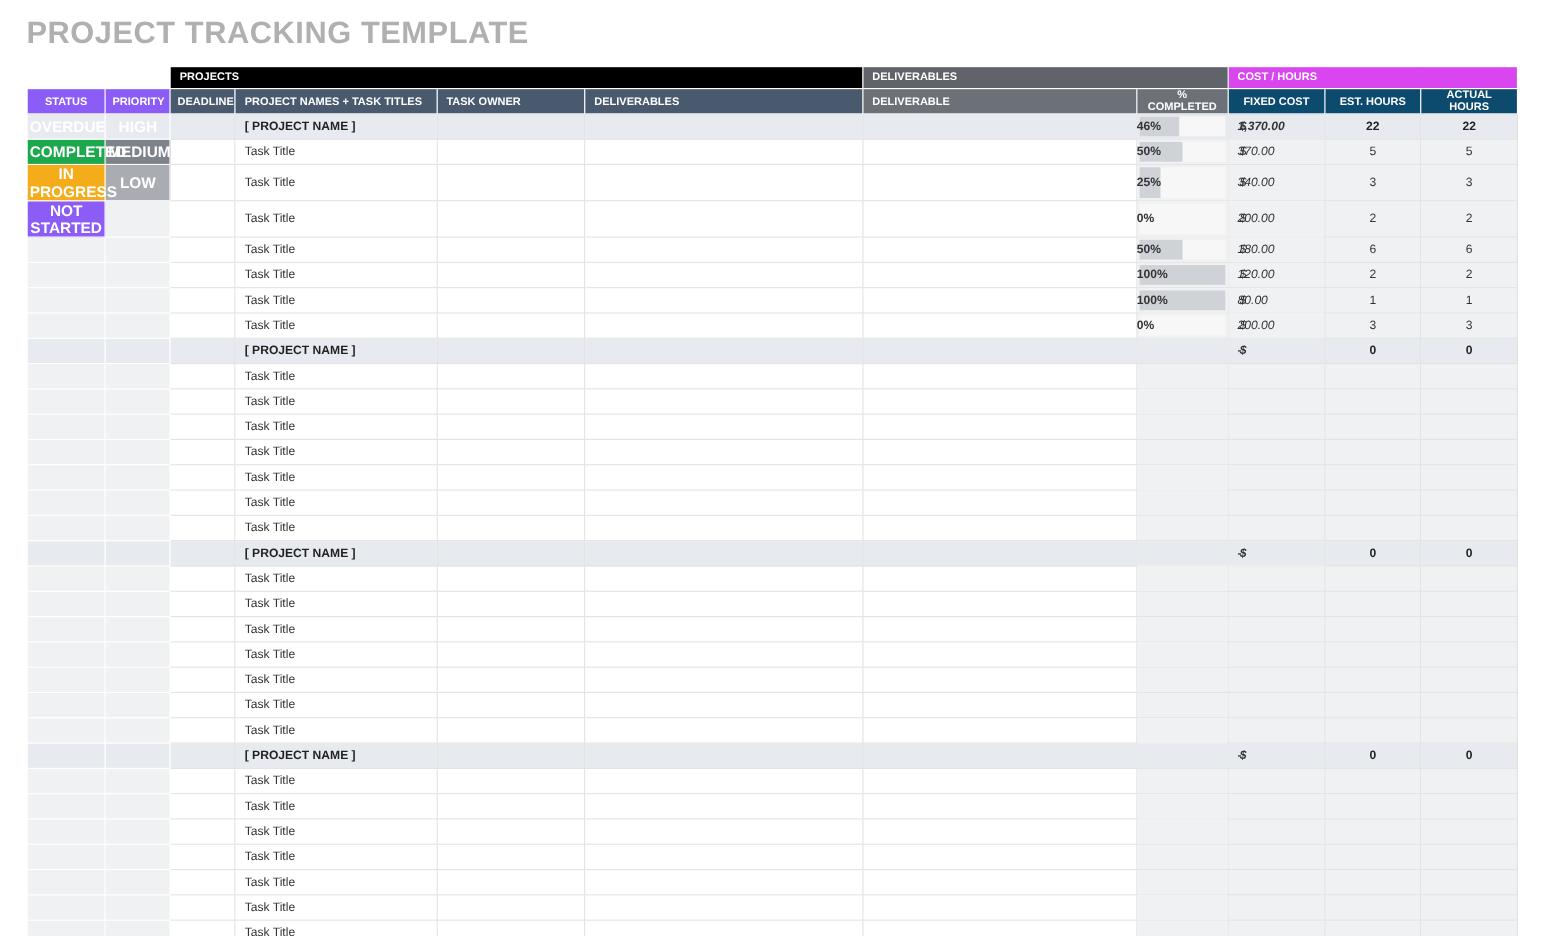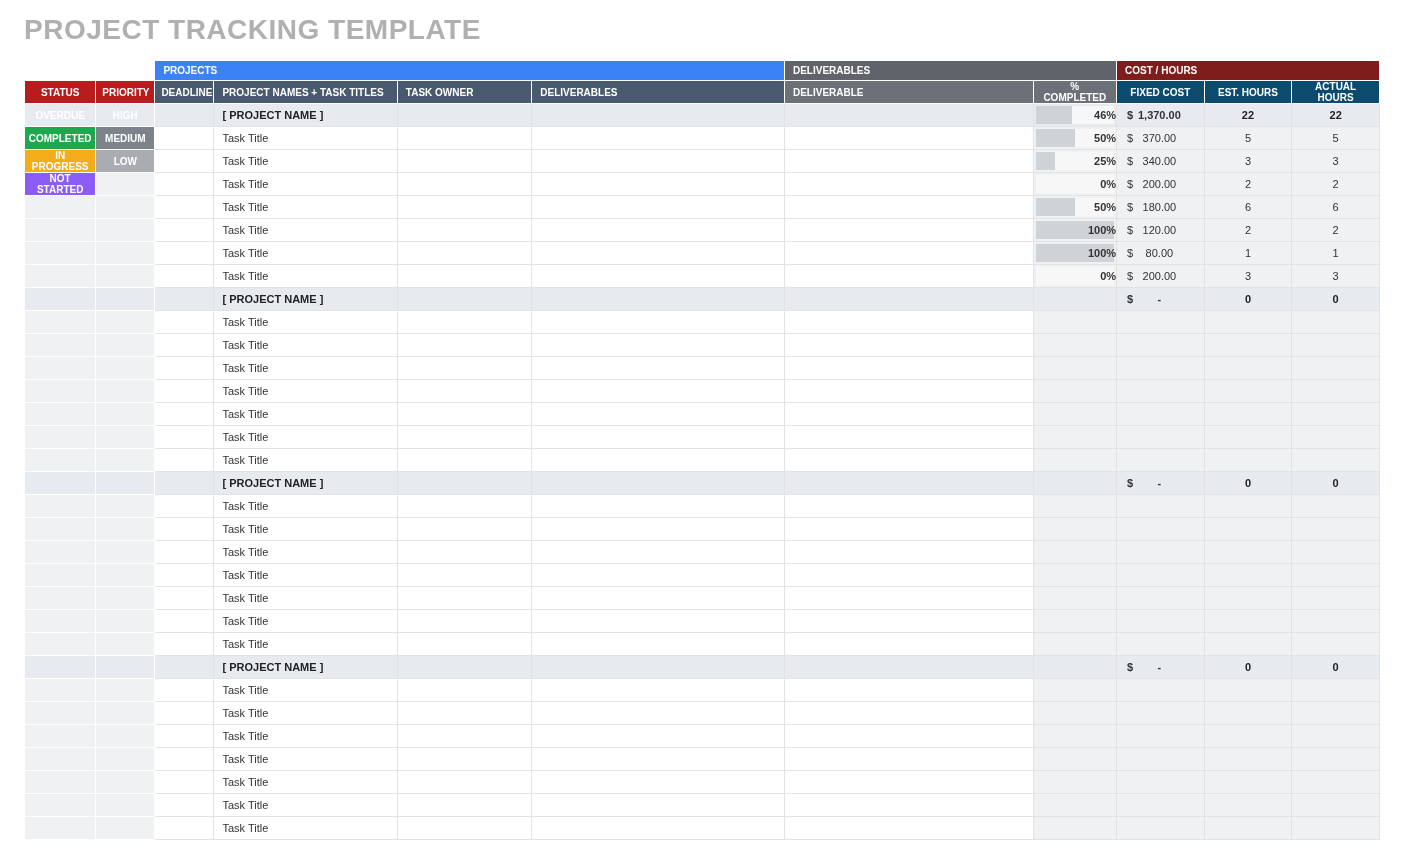--- a/index.html
+++ b/index.html
@@ -28,51 +28,51 @@
   col.pct       { width: 82px; }
   col.cost      { width: 86px; }
   col.est       { width: 86px; }
   col.act       { width: 86px; }
 
   
   th.grp { height: 20px; font-size: 10px; font-weight: 700; color: #fff;
            text-align: left; padding: 0 8px; vertical-align: middle;
            border: 1px solid #fff; }
   .grp-blank  { background: #ffffff; border: 1px solid #fff; }
-  .grp-proj   { background: #3b82f6; margin-top: 14px; }
+  .grp-proj   { background: #000000; margin-top: 14px; }
   .grp-deliv  { background: #60646a; }
-  .grp-cost   { background: #7f1d1d; }
+  .grp-cost   { background: #d946ef; }
 
   th.hdr {
     height: 22px; font-size: 10px; font-weight: 700; color: #fff;
     text-align: center; padding: 0 6px; vertical-align: middle;
     border: 1px solid #fff;
   }
-  .bg-gray   { background: #b91c1c; }
+  .bg-gray   { background: #8b5cf6; }
   .bg-proj2  { background: #4a5a6e; }
   .bg-deliv2 { background: #6c7077; }
   .bg-cost2  { background: #0c4a6e; }
   th.hdr.left { text-align: left; padding-left: 8px; }
 
   td {
     height: 23px; vertical-align: middle;
     font-size: 11px; padding: 0 8px;
     border: 1px solid #e3e3e3;
   }
-  td.lbl-cell { text-align: center; color: #fff; font-size: 10px;
+  td.lbl-cell { text-align: center; color: #fff; font-size: 14px;
                 font-weight: 700; border: 1px solid #fff; padding: 0 2px; }
   td.stub    { background: #f0f1f2; border: 1px solid #fff; }
   td.stub-dk { background: #dcdee1; border: 1px solid #fff; }
   td.num     { text-align: center; }
-  td.cost    { text-align: center; padding-right: 10px; position: relative; }
+  td.cost    { text-align: left; padding-right: 10px; position: relative; font-style: italic; }
   td.cost::before { content: "$"; position: absolute; left: 10px; font-weight: inherit; }
   td.task    { padding-left: 8px; }
   tr.projrow td { background: #e7ebf0; font-weight: 700; }
   tr.projrow td.task, tr.projrow td.num { color: #222; }
-  td.pctcell { text-align: right; font-weight: 700; position: relative; padding: 0; }
+  td.pctcell { text-align: left; font-weight: 700; position: relative; padding: 0; }
   .bar-wrap { position: absolute; inset: 2px; background: #f7f7f8; }
   .bar { position: absolute; top: 0; left: 0; bottom: 0; background: #cfd3d8; }
   .bar-text { position: relative; z-index: 2; line-height: 19px; }
   tr.shade td.num-shade, tr.shade td.pct-shade { background: #f0f1f2; }
   tr.projrow td.num-shade { background: #e7ebf0; }
 
   
   .c-overdue  { background: #e31f1f; }
   .c-complete { background: #1ca84d; }
   .c-progress { background: #f5ac1b; }

